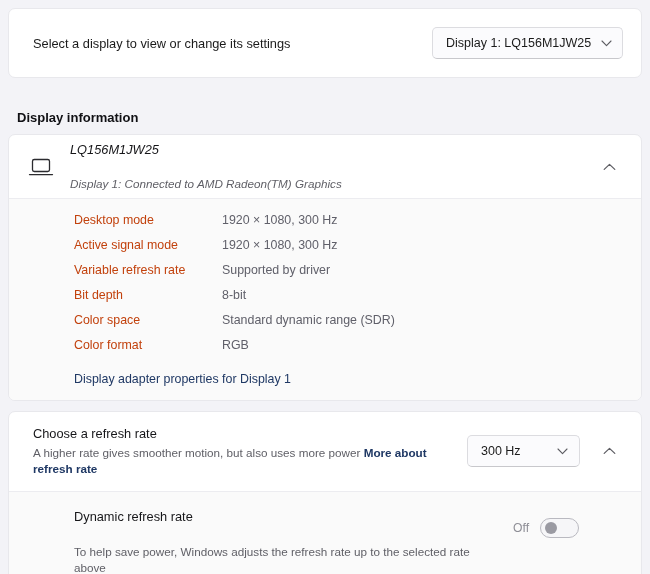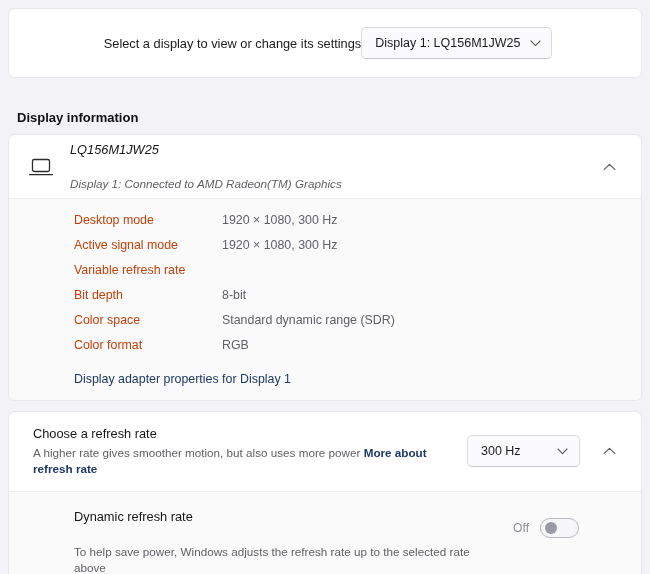--- a/index.html
+++ b/index.html
@@ -35,21 +35,21 @@
     overflow: hidden;
   }
 
   
   .card-select {
     height: 70px;
     margin-top: 8px;
     display: flex;
     align-items: center;
     padding: 0 18px 0 24px;
-    justify-content: center;
+    justify-content: space-between;
   }
   .select-label {
     font-size: 12.8px;
     color: #1b1b1b;
   }
 
   .combo {
     border: 1px solid #dcdce0;
     border-bottom-color: #c8c8cc;
     border-radius: 5px;
@@ -284,20 +284,21 @@
       <div class="info-row">
         <span class="info-key">Desktop mode</span>
         <span class="info-val">1920 × 1080, 300 Hz</span>
       </div>
       <div class="info-row">
         <span class="info-key">Active signal mode</span>
         <span class="info-val">1920 × 1080, 300 Hz</span>
       </div>
       <div class="info-row">
         <span class="info-key">Variable refresh rate</span>
+        <span class="info-val">Supported by driver</span>
       </div>
       <div class="info-row">
         <span class="info-key">Bit depth</span>
         <span class="info-val">8-bit</span>
       </div>
       <div class="info-row">
         <span class="info-key">Color space</span>
         <span class="info-val">Standard dynamic range (SDR)</span>
       </div>
       <div class="info-row">

